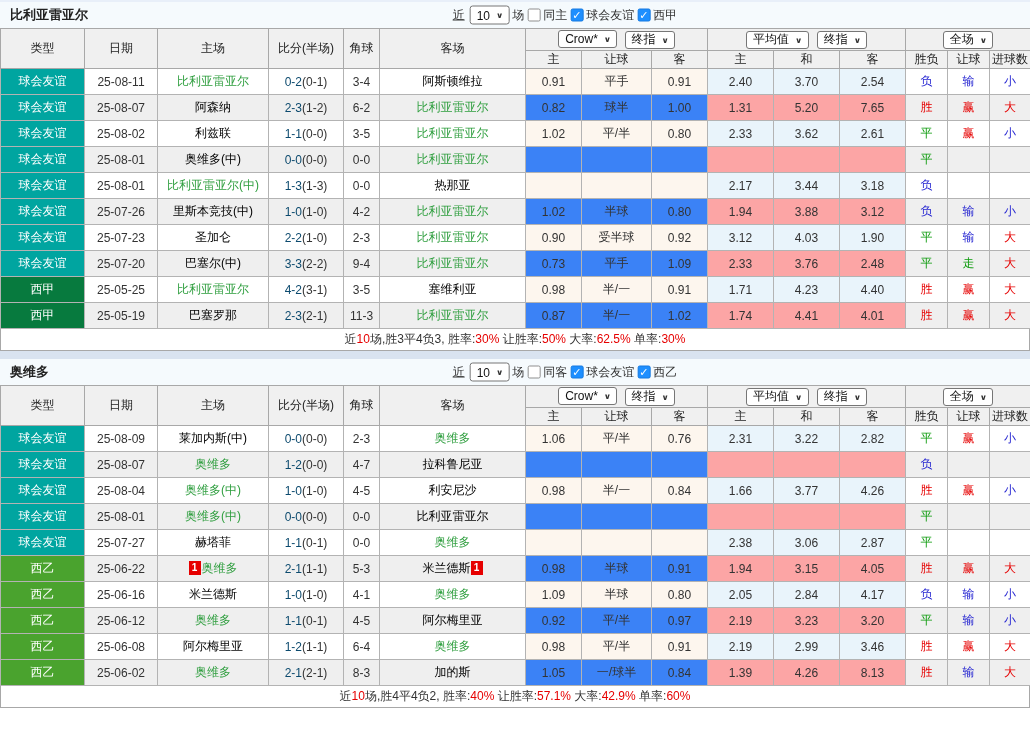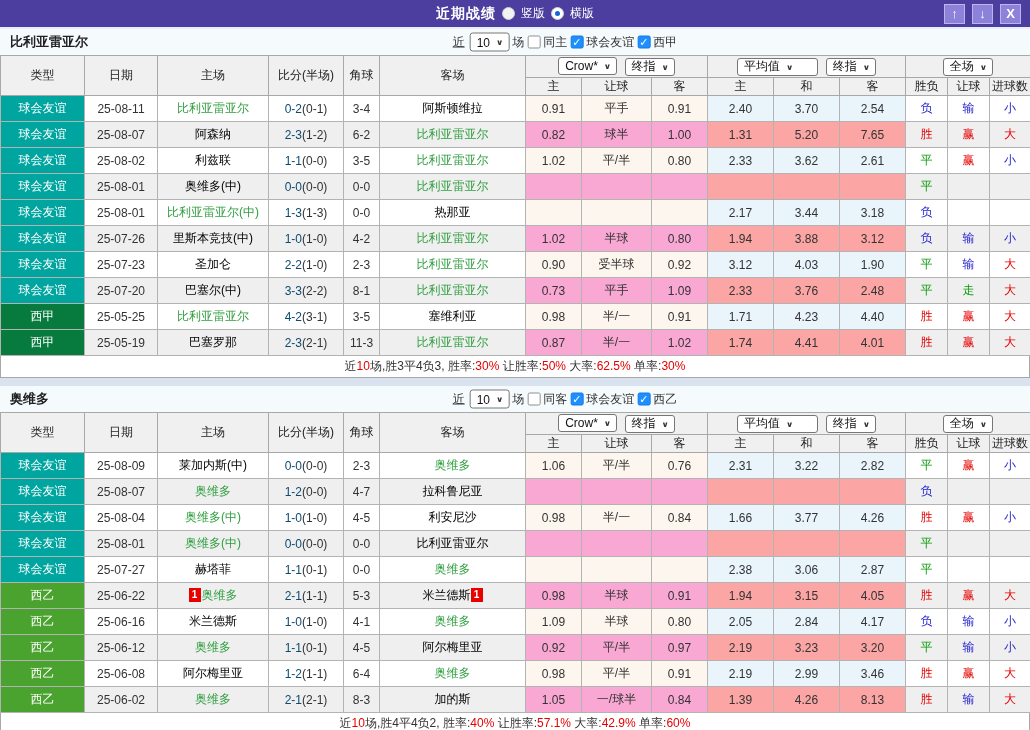--- a/index.html
+++ b/index.html
@@ -34,32 +34,32 @@
         position:relative; vertical-align:-2px; cursor:pointer; }
   .cb.checked { background:#1e8fff; border-color:#1579e0; }
   .cb.checked::after { content:"✓"; position:absolute; left:1px; top:-1px; color:#fff; font-size:11px; font-weight:bold; }
 
   
   table { border-collapse:collapse; table-layout:fixed; width:1030px; }
   thead th { background:#f0f0f0; border:1px solid #a8a8a8; font-weight:normal; font-size:12px; color:#222; text-align:center; }
   tr.h1 th { height:22px; }
   tr.h2 th { height:17px; }
   .dd-cell .select { height:18px; margin:0 2px; }
-  .dd-cell .select.wide { padding-right:24px; }
+  .dd-cell .select.wide { padding-right:6px; }
   tbody td { border:1px solid #b3b3b3; height:26px; font-size:12px; color:#333; text-align:center; background:#fff; overflow:hidden; white-space:nowrap; }
   tr.alt td { background:#efefef; }
   td.c-type { color:#fff; }
   td.c-type.teal { background:#00a5a0; }
   td.c-type.dkgreen { background:#077a3e; }
   td.c-type.green { background:#4aa32e; }
   tr.alt td.c-type.teal { background:#00a5a0; }
   tr.alt td.c-type.dkgreen { background:#077a3e; }
   tr.alt td.c-type.green { background:#4aa32e; }
   td.c-odds { background:#fdf6ee; }
-  tr.alt td.c-odds { background:#f9a8d4; }
+  tr.alt td.c-odds { background:#3b82f6; }
   td.c-avg { background:#e9f4fb; }
   tr.alt td.c-avg { background:#fca5a5; }
   .team { color:#000000; }
   .team.hl { color:#2e9e3e; }
   .sc { color:#0c4a6e; }
   .half { color:#333; }
   .card { display:inline-block; background:#e60000; color:#fff; width:12px; height:14px; line-height:14px; font-size:10px;
           font-weight:bold; text-align:center; vertical-align:1px; }
   td .card:first-child { margin-right:1px; }
   .res.win { color:#e60000; }
@@ -69,40 +69,20 @@
   .summary { height:22px; line-height:21px; text-align:center; font-size:12px; background:#fff;
              border:1px solid #a8a8a8; border-top:none; }
   .summary .red { color:#e60000; }
   .summary .dark { color:#333; }
 </style>
 </head>
 <body>
 
 <div class="app">
 
-  <div class="titlebar">
-    <div class="title-group">
-      <span class="title-text">近期战绩</span>
-      <span class="radio"></span>
-      <span class="radio-label">竖版</span>
-      <span class="radio checked"></span>
-      <span class="radio-label">横版</span>
-    </div>
-    <div class="tb-buttons">
-      <span class="tb-btn">
-          <span>↑</span>
-        </span>
-      <span class="tb-btn">
-          <span>↓</span>
-        </span>
-      <span class="tb-btn">
-          <span>X</span>
-        </span>
-    </div>
-  </div>
   <div class="strip-top"></div>
 
   <div class="section">
     <div class="sec-header">
       <span class="team-name">比利亚雷亚尔</span>
       <div class="filters">
         <span class="jin">近</span>
         <span class="select">
             <span>10</span>
           </span>
@@ -294,21 +274,21 @@
     <td class="c-avg a3">1.90</td>
     <td class="c-res res r1 draw">平</td>
     <td class="c-res res r2 lose">输</td>
     <td class="c-res res r3 win">大</td>
   </tr>
           <tr class="alt">
     <td class="c-type teal">球会友谊</td>
     <td class="c-date">25-07-20</td>
     <td class="c-home"><span class="team">巴塞尔(中)</span></td>
     <td class="c-score"><span class="sc">3-3</span><span class="half">(2-2)</span></td>
-    <td class="c-corner">8-1</td>
+    <td class="c-corner">9-4</td>
     <td class="c-away"><span class="team hl">比利亚雷亚尔</span></td>
     <td class="c-odds o1">0.73</td>
     <td class="c-odds hc">平手</td>
     <td class="c-odds o2">1.09</td>
     <td class="c-avg a1">2.33</td>
     <td class="c-avg a2">3.76</td>
     <td class="c-avg a3">2.48</td>
     <td class="c-res res r1 draw">平</td>
     <td class="c-res res r2 draw">走</td>
     <td class="c-res res r3 win">大</td>

